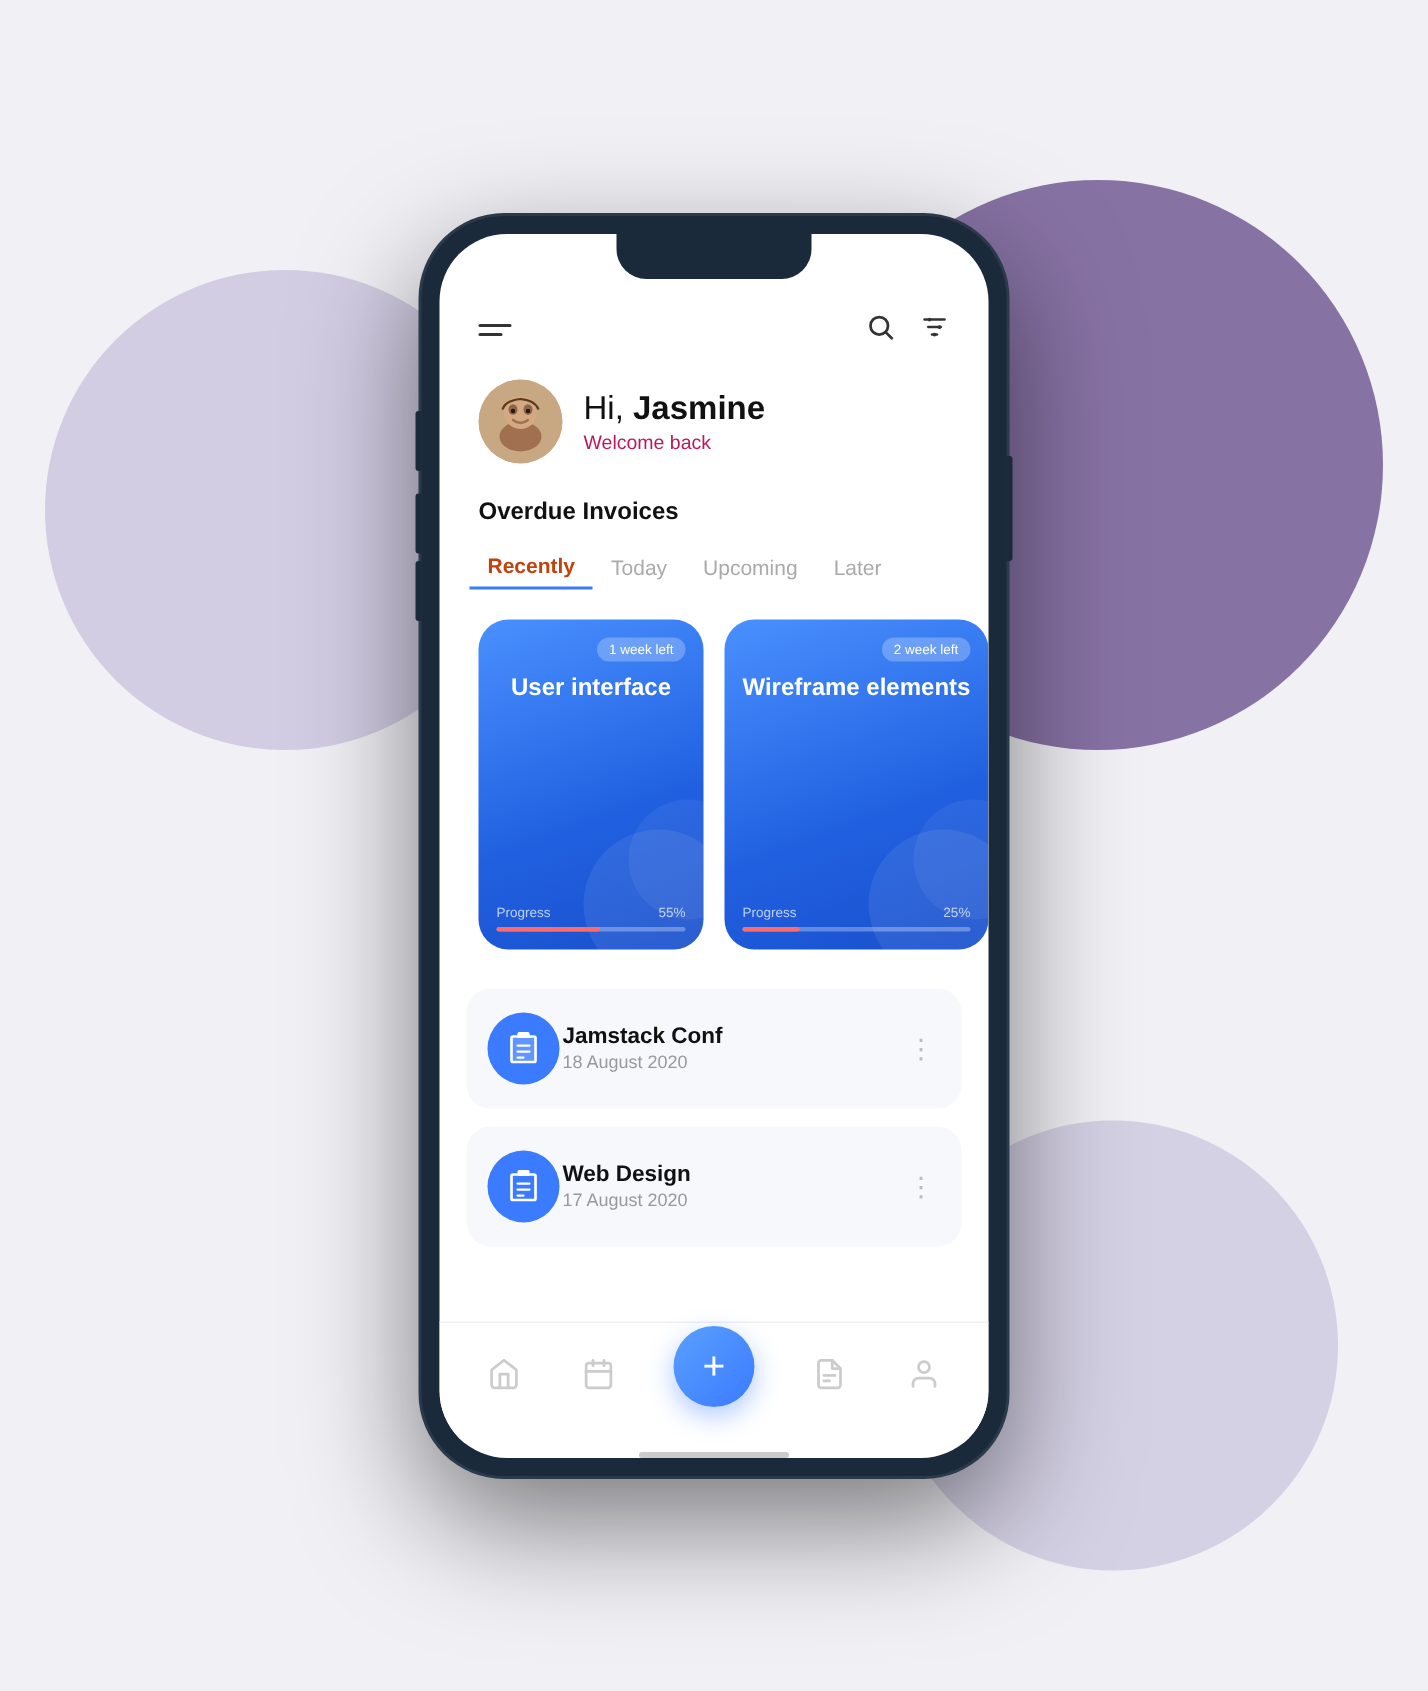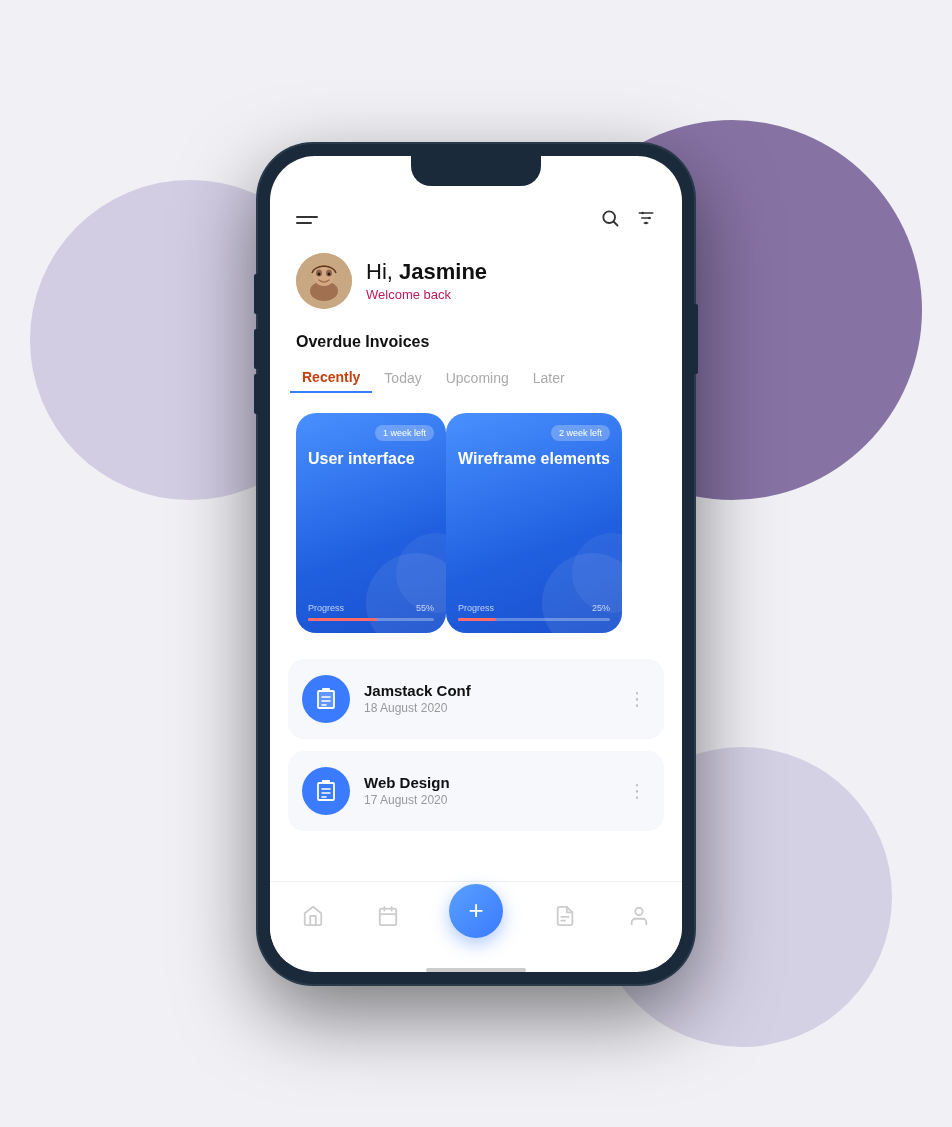--- a/index.html
+++ b/index.html
@@ -40,21 +40,21 @@
       height: 300px;
       border-radius: 50%;
       background: rgba(180, 170, 210, 0.45);
       bottom: 80px;
       right: 60px;
     }
 
     
     .phone-shell {
       position: relative;
-      width: 436px;
+      width: 390px;
       height: 840px;
       background: #1a2a3a;
       border-radius: 55px;
       padding: 12px;
       box-shadow: 0 0 0 2px #2a3a4a, 0 30px 80px rgba(0,0,0,0.5);
       z-index: 10;
     }
 
     
     .phone-shell::before {
@@ -212,22 +212,24 @@
     }
     .tab.active {
       color: #c2410c;
       font-weight: 600;
       border-bottom: 2px solid #3a7bff;
     }
 
     
     .cards-carousel {
       display: flex;
+      gap: 14px;
       padding: 6px 26px 20px 26px;
       overflow-x: hidden;
+      text-align: center;
     }
 
     .invoice-card {
       min-width: 150px;
       height: 220px;
       border-radius: 20px;
       background: linear-gradient(160deg, #4a90ff 0%, #2060e0 60%, #1a50cc 100%);
       padding: 12px;
       position: relative;
       display: flex;
@@ -309,21 +311,21 @@
       flex-direction: column;
       gap: 12px;
     }
 
     .list-item {
       background: #f7f8fc;
       border-radius: 16px;
       padding: 16px 14px;
       display: flex;
       align-items: center;
-      gap: 14px;
+      gap: 2px;
     }
 
     .list-icon {
       width: 48px;
       height: 48px;
       border-radius: 50%;
       background: #3a7bff;
       display: flex;
       align-items: center;
       justify-content: center;

